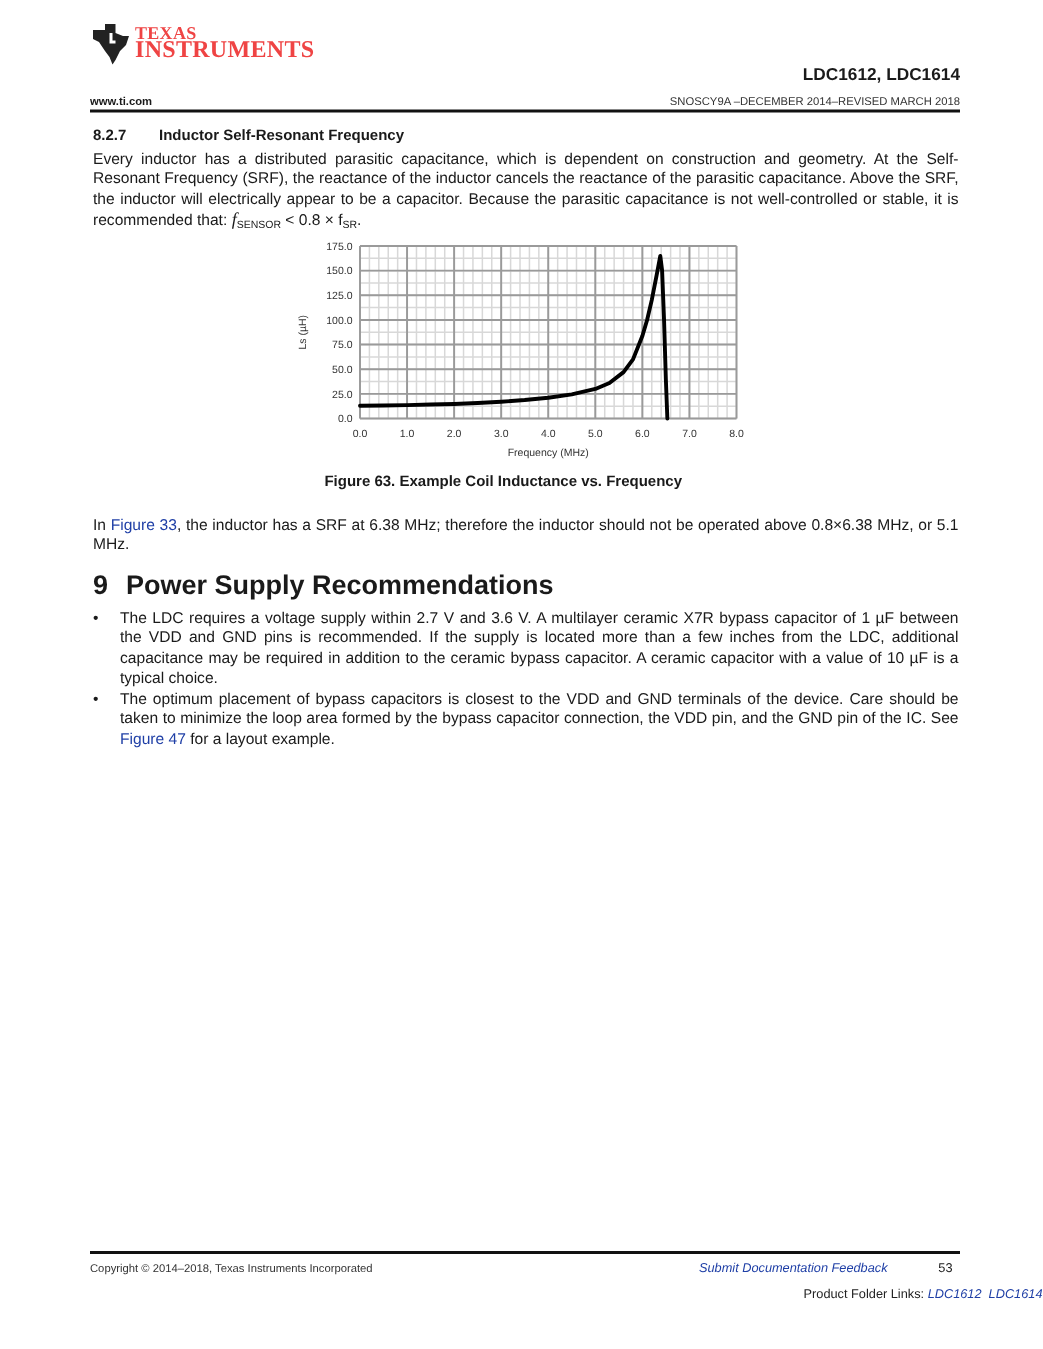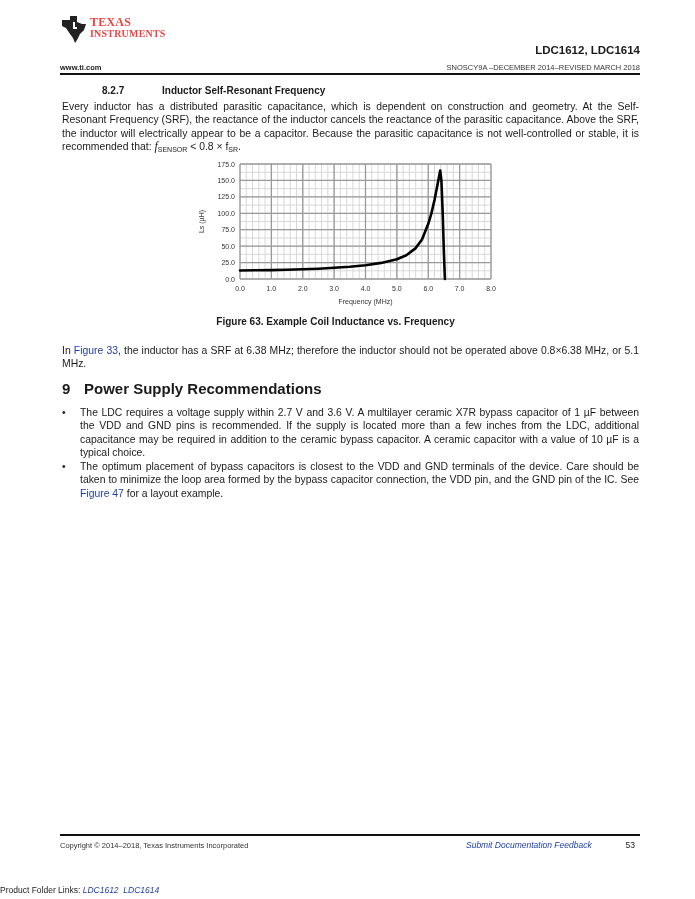--- a/index.html
+++ b/index.html
@@ -3,45 +3,45 @@
 <meta charset="utf-8">
 <style>
   html, body { margin: 0; padding: 0; background: #ffffff; }
   body { width: 695px; height: 899px; position: relative; overflow: hidden;
          font-family: "Liberation Sans", sans-serif; color: #1a1a1a; }
   .abs { position: absolute; }
   .logo { left: 60px; top: 14px; width: 115px; height: 36px; }
   .logo-text { position: absolute; left: 30px; top: 2px; font-family: "Liberation Serif", serif;
                font-weight: bold; color: #ef4444; line-height: 12px; letter-spacing: 0.2px; }
   .logo-text .l1 { font-size: 12px; }
-  .logo-text .l2 { font-size: 10px; }
+  .logo-text .l2 { font-size: 16px; }
   .doc-title { right: 55px; top: 44px; font-size: 11.5px; font-weight: bold; margin-left: 24px; }
   .site { left: 60px; top: 63px; font-size: 7.5px; font-weight: bold; }
   .doc-id { right: 55px; top: 63px; font-size: 7.5px; color: #333; }
   .top-rule { left: 60px; right: 55px; top: 73px; height: 2px; background: #111; }
   .sec-head { left: 62px; top: 85px; font-size: 10px; font-weight: bold; }
-  .sec-head .num { display: inline-block; width: 60px; margin-left: 40px; }
+  .sec-head .num { display: inline-block; width: 44px; }
   .para { left: 62px; width: 577px; font-size: 10.4px; line-height: 13.3px; text-align: justify; }
   .p1 { top: 100px; }
   .sub { font-size: 7px; vertical-align: -2px; }
   .fi { font-style: italic; font-family: "Liberation Serif", serif; font-size: 12px; }
   .chart { left: 190px; top: 155px; width: 310px; height: 160px; }
   .caption { left: 0; width: 671px; top: 316px; text-align: center; font-size: 10px; font-weight: bold; }
   .p2 { top: 344px; }
   .link { color: #1f3fa6; }
-  .h1 { left: 62px; top: 380px; font-size: 15px; font-weight: bold; }
+  .h1 { left: 62px; top: 380px; font-size: 18px; font-weight: bold; }
   .h1 .num { display: inline-block; width: 22px; }
   .bullets { left: 62px; width: 577px; top: 406px; font-size: 10.4px; line-height: 13.3px; }
   .bullet { position: relative; padding-left: 18px; text-align: justify; margin-bottom: 1px; }
   .bullet .dot { position: absolute; left: 0; top: 0; }
   .bottom-rule { left: 60px; right: 55px; top: 834px; height: 2px; background: #111; }
   .copyright { left: 60px; top: 841px; font-size: 7.5px; color: #333; }
   .feedback { left: 466px; top: 840px; font-size: 8.5px; font-style: italic; color: #1f3fa6; }
   .pageno { right: 60px; top: 840px; font-size: 8.5px; text-align: center; }
-  .folder { left: 0; width: 695px; top: 857px; text-align: left; font-size: 8.5px; color: #222; margin-top: 28px; }
+  .folder { left: 0; width: 695px; top: 857px; text-align: right; font-size: 8.5px; color: #222; }
   .folder .link { font-style: italic; }
 </style>
 </head>
 <body>
 
 <div class="abs logo">
   <svg width="28" height="30" viewBox="0 0 28 30" style="position:absolute;left:0;top:0">
     <path d="M2 6 L10 6 L10 2 L17 2 L17 8 L22 10 L26 10 L24 16 L20 20 L17 26 L15 29 L13 24 L10 20 L6 14 L2 12 Z" fill="#222"></path>
     <path d="M13 8 L15 8 L15 13 L17 13 L17 15 L13 15 Z" fill="#fff"></path>
   </svg>

